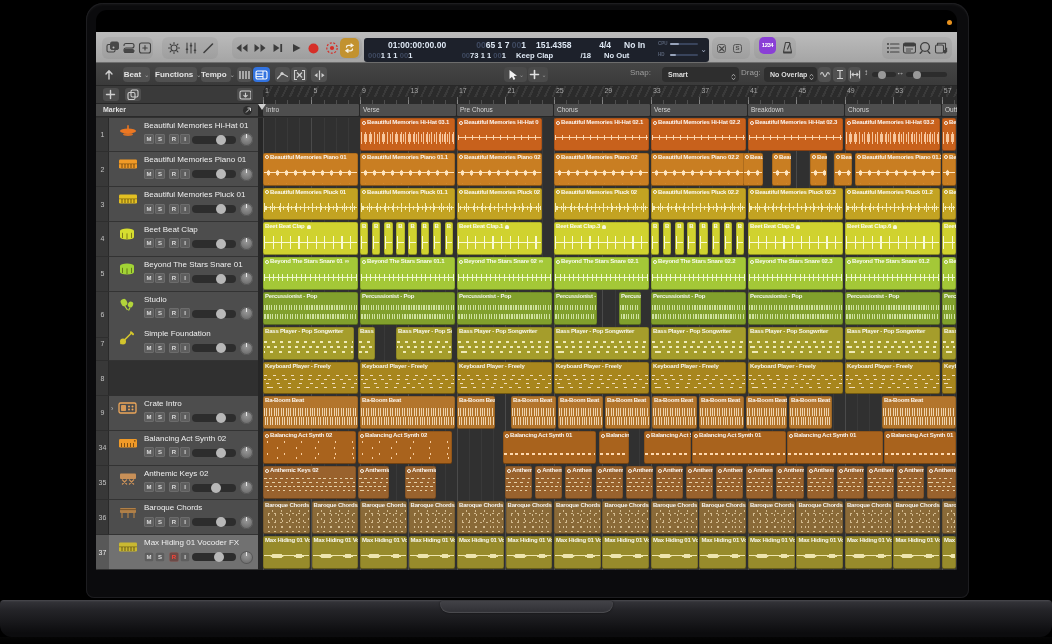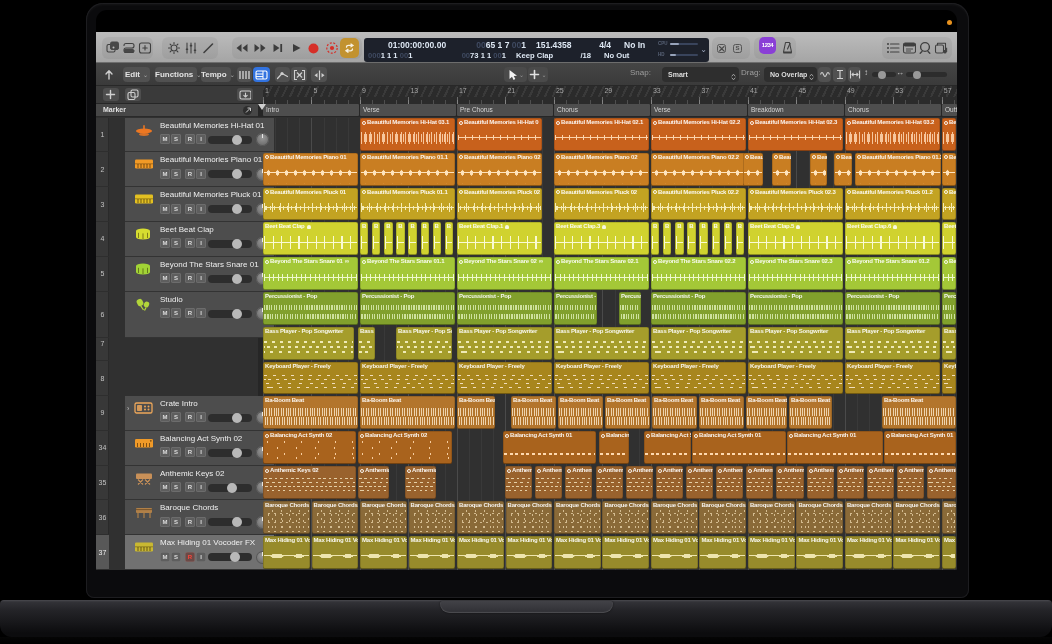--- a/index.html
+++ b/index.html
@@ -95,21 +95,21 @@
   .tracks{position:absolute;left:0;top:85.5px;width:861px;height:452.5px;background:#303030;}
   .numcol{position:absolute;left:0;top:0;width:13px;height:452.5px;background:#383838;border-right:1px solid #2a2a2a;}
   .gutter{position:absolute;left:162px;top:0;width:5px;height:452.5px;background:#262626;}
   .lanebg{position:absolute;left:167px;top:0;width:694px;height:452.5px;background:#303030;
           background-image:
             repeating-linear-gradient(90deg, rgba(255,255,255,.085) 0 1px, transparent 1px 48.49px),
             repeating-linear-gradient(90deg, rgba(255,255,255,.045) 0 1px, transparent 1px 12.1225px);}
   .trow{position:absolute;left:0;width:861px;}
   .tnum{position:absolute;left:0;top:0;width:13px;height:100%;color:#c3c3c3;font-size:7px;display:flex;
         align-items:center;justify-content:center;border-bottom:1px solid #2e2e2e;}
-  .thead{position:absolute;left:13px;top:0;width:149px;height:100%;background:#4d4d4d;border-bottom:1px solid #333;margin-left:16px;}
+  .thead{position:absolute;left:13px;top:0;width:149px;height:100%;background:#4d4d4d;border-bottom:1px solid #333;}
   .thead.sel{background:#717171;}
   .ticonbox{position:absolute;left:9px;top:5px;width:20px;height:15px;display:flex;align-items:center;justify-content:center;}
   .tdisc{position:absolute;left:2px;top:9px;font-size:7px;color:#bbb;}
   .tname{position:absolute;left:35px;top:3px;width:110px;font-size:8px;color:#efefef;white-space:nowrap;overflow:hidden;}
   .msri{position:absolute;top:16.5px;width:10px;height:10px;background:#5e5e5e;border-radius:2px;color:#dcdcdc;
         font-size:6px;line-height:10px;text-align:center;font-weight:bold;box-shadow:inset 0 0 0 .5px rgba(255,255,255,.18);}
   .msri.rec{color:#ff4438;background:#6b4a47;}
   .vslid{position:absolute;left:83px;top:18px;width:44px;height:8px;background:#2d2d2d;border-radius:4px;}
   .vslid i{position:absolute;top:-1px;width:10px;height:10px;background:#b8b8b8;border-radius:50%;display:block;}
   .pknob{position:absolute;left:131px;top:15.5px;width:13px;height:13px;border-radius:50%;
@@ -352,21 +352,21 @@
               </svg>
             </div>
           </div>
         </div>
         <div class="row2">
           <div class="r2icon" style="left: 5px; width: 14px;">
             <svg width="13" height="13" viewBox="0 0 13 13" style="color:currentColor">
               <path d="M7 11 L7 3.5 M4 6 L7 2.8 L10 6" fill="none" stroke="currentColor" stroke-width="1.4" stroke-linecap="round" stroke-linejoin="round"></path>
             </svg>
           </div>
-          <div class="pill" style="left: 27px; width: 27px;"><span>Edit</span><span class="chev">⌄</span></div>
+          <div class="pill" style="left: 27px; width: 27px;"><span>Beat</span><span class="chev">⌄</span></div>
           <div class="pill" style="left: 59px; width: 42px;"><span>Functions</span><span class="chev">⌄</span></div>
           <div class="pill" style="left: 105px; width: 30px;"><span>Tempo</span><span class="chev">⌄</span></div>
           <div class="r2icon" style="left: 141px; width: 15px; background: rgb(81, 81, 81);">
             <svg width="13" height="12" viewBox="0 0 13 12" style="color:#cfcfcf">
               <path d="M2 2 L2 10 M5 2 L5 10 M8 2 L8 10 M11 2 L11 10" stroke="currentColor" stroke-width="1.4" fill="none"></path>
             </svg>
           </div>
           <div class="r2icon" style="left: 157px; width: 17px; background: rgb(50, 115, 224);">
             <svg width="13" height="12" viewBox="0 0 13 12" style="color:#fff">
               <rect x="1" y="2" width="11" height="8" rx="1.4" fill="none" stroke="currentColor" stroke-width="1.1"></rect>
@@ -887,20 +887,38 @@
                 <div class="wave w-perc2" style="--wc: #dcedb2;"></div>
               </div>
               <div class="region" style="left: 679px; width: 14.2px; height: 32.81px; background: rgb(129, 160, 44);">
                 <div class="rlab"><span>Percussionist - Pop</span></div>
                 <div class="wave w-perc2" style="--wc: #dcedb2;"></div>
               </div>
             </div>
           </div>
           <div class="trow" style="top: 208.86px; height: 34.81px;">
             <div class="tnum">7</div>
+            <div class="thead">
+              <div class="ticonbox">
+                <svg width="20" height="15" viewBox="0 0 20 15" style="color:#d3c52d">
+                  <path d="M3 12.5 L13.5 2" stroke="currentColor" stroke-width="1.6" stroke-linecap="round"></path>
+                  <circle cx="5" cy="10.5" r="3" fill="currentColor"></circle>
+                  <path d="M13 1.2 L15 3.2" stroke="currentColor" stroke-width="2" stroke-linecap="round"></path>
+                </svg>
+              </div>
+              <div class="tname">Simple Foundation</div>
+              <div class="msri" style="left: 35px;">M</div>
+              <div class="msri" style="left: 46px;">S</div>
+              <div class="msri" style="left: 60px;">R</div>
+              <div class="msri" style="left: 71px;">I</div>
+              <div class="vslid">
+                <i style="left: 23.8px;"></i>
+              </div>
+              <div class="pknob"></div>
+            </div>
             <div class="lane" style="top: 0px; height: 34.81px;">
               <div class="region" style="left: 0px; width: 91.2px; height: 32.81px; background: rgb(165, 157, 43);">
                 <div class="rlab"><span>Bass Player - Pop Songwriter</span></div>
                 <div class="wave w-bassmarks" style="--wc: #efeab5;"></div>
               </div>
               <div class="region" style="left: 95px; width: 17.2px; height: 32.81px; background: rgb(165, 157, 43);">
                 <div class="rlab"><span>Bass Player - Pop Songwriter</span></div>
                 <div class="wave w-bassmarks" style="--wc: #efeab5;"></div>
               </div>
               <div class="region" style="left: 133px; width: 56.2px; height: 32.81px; background: rgb(165, 157, 43);">

